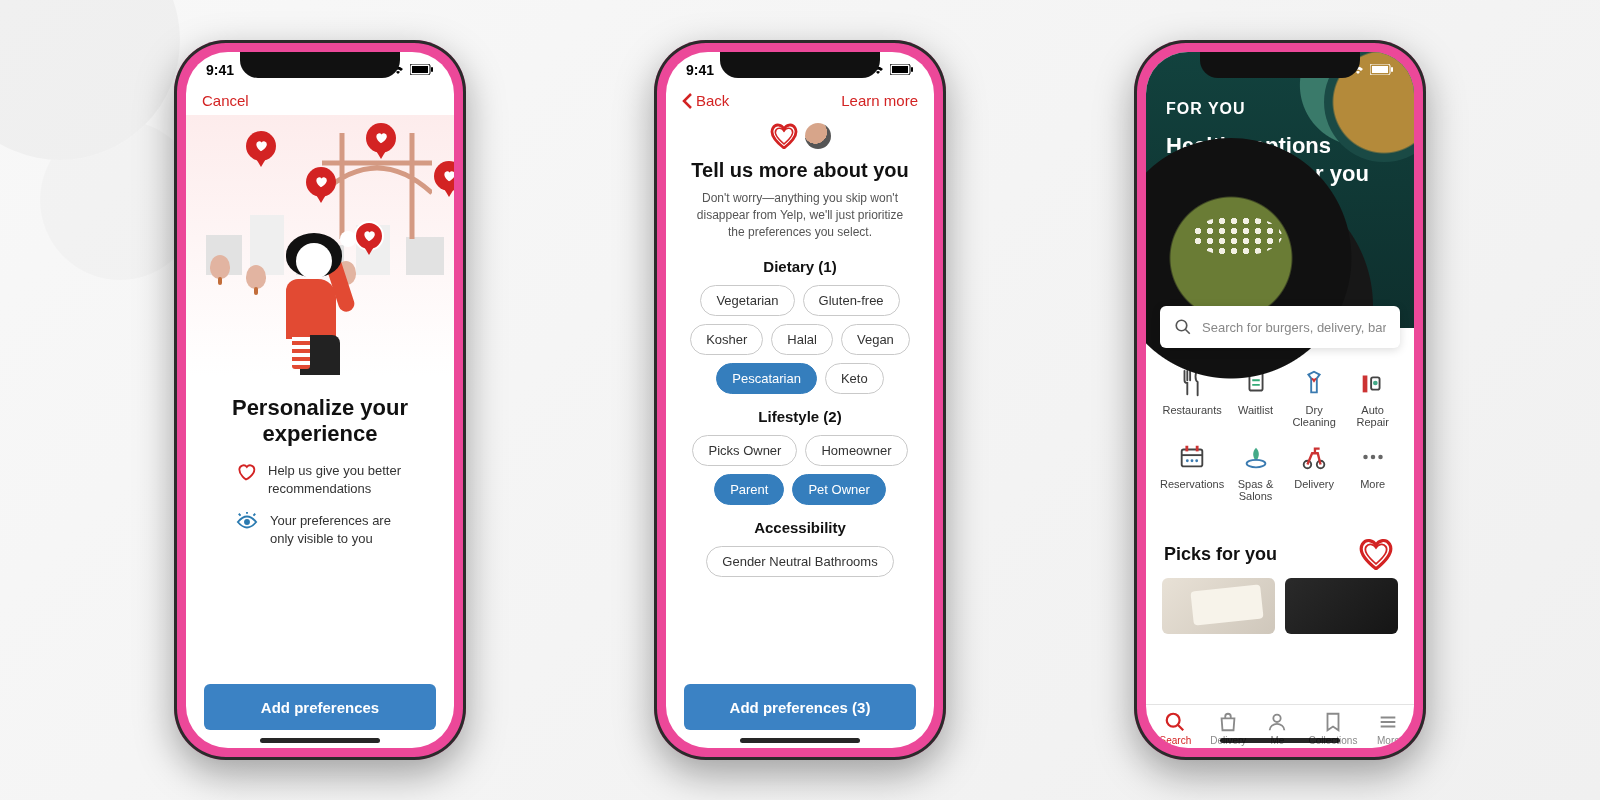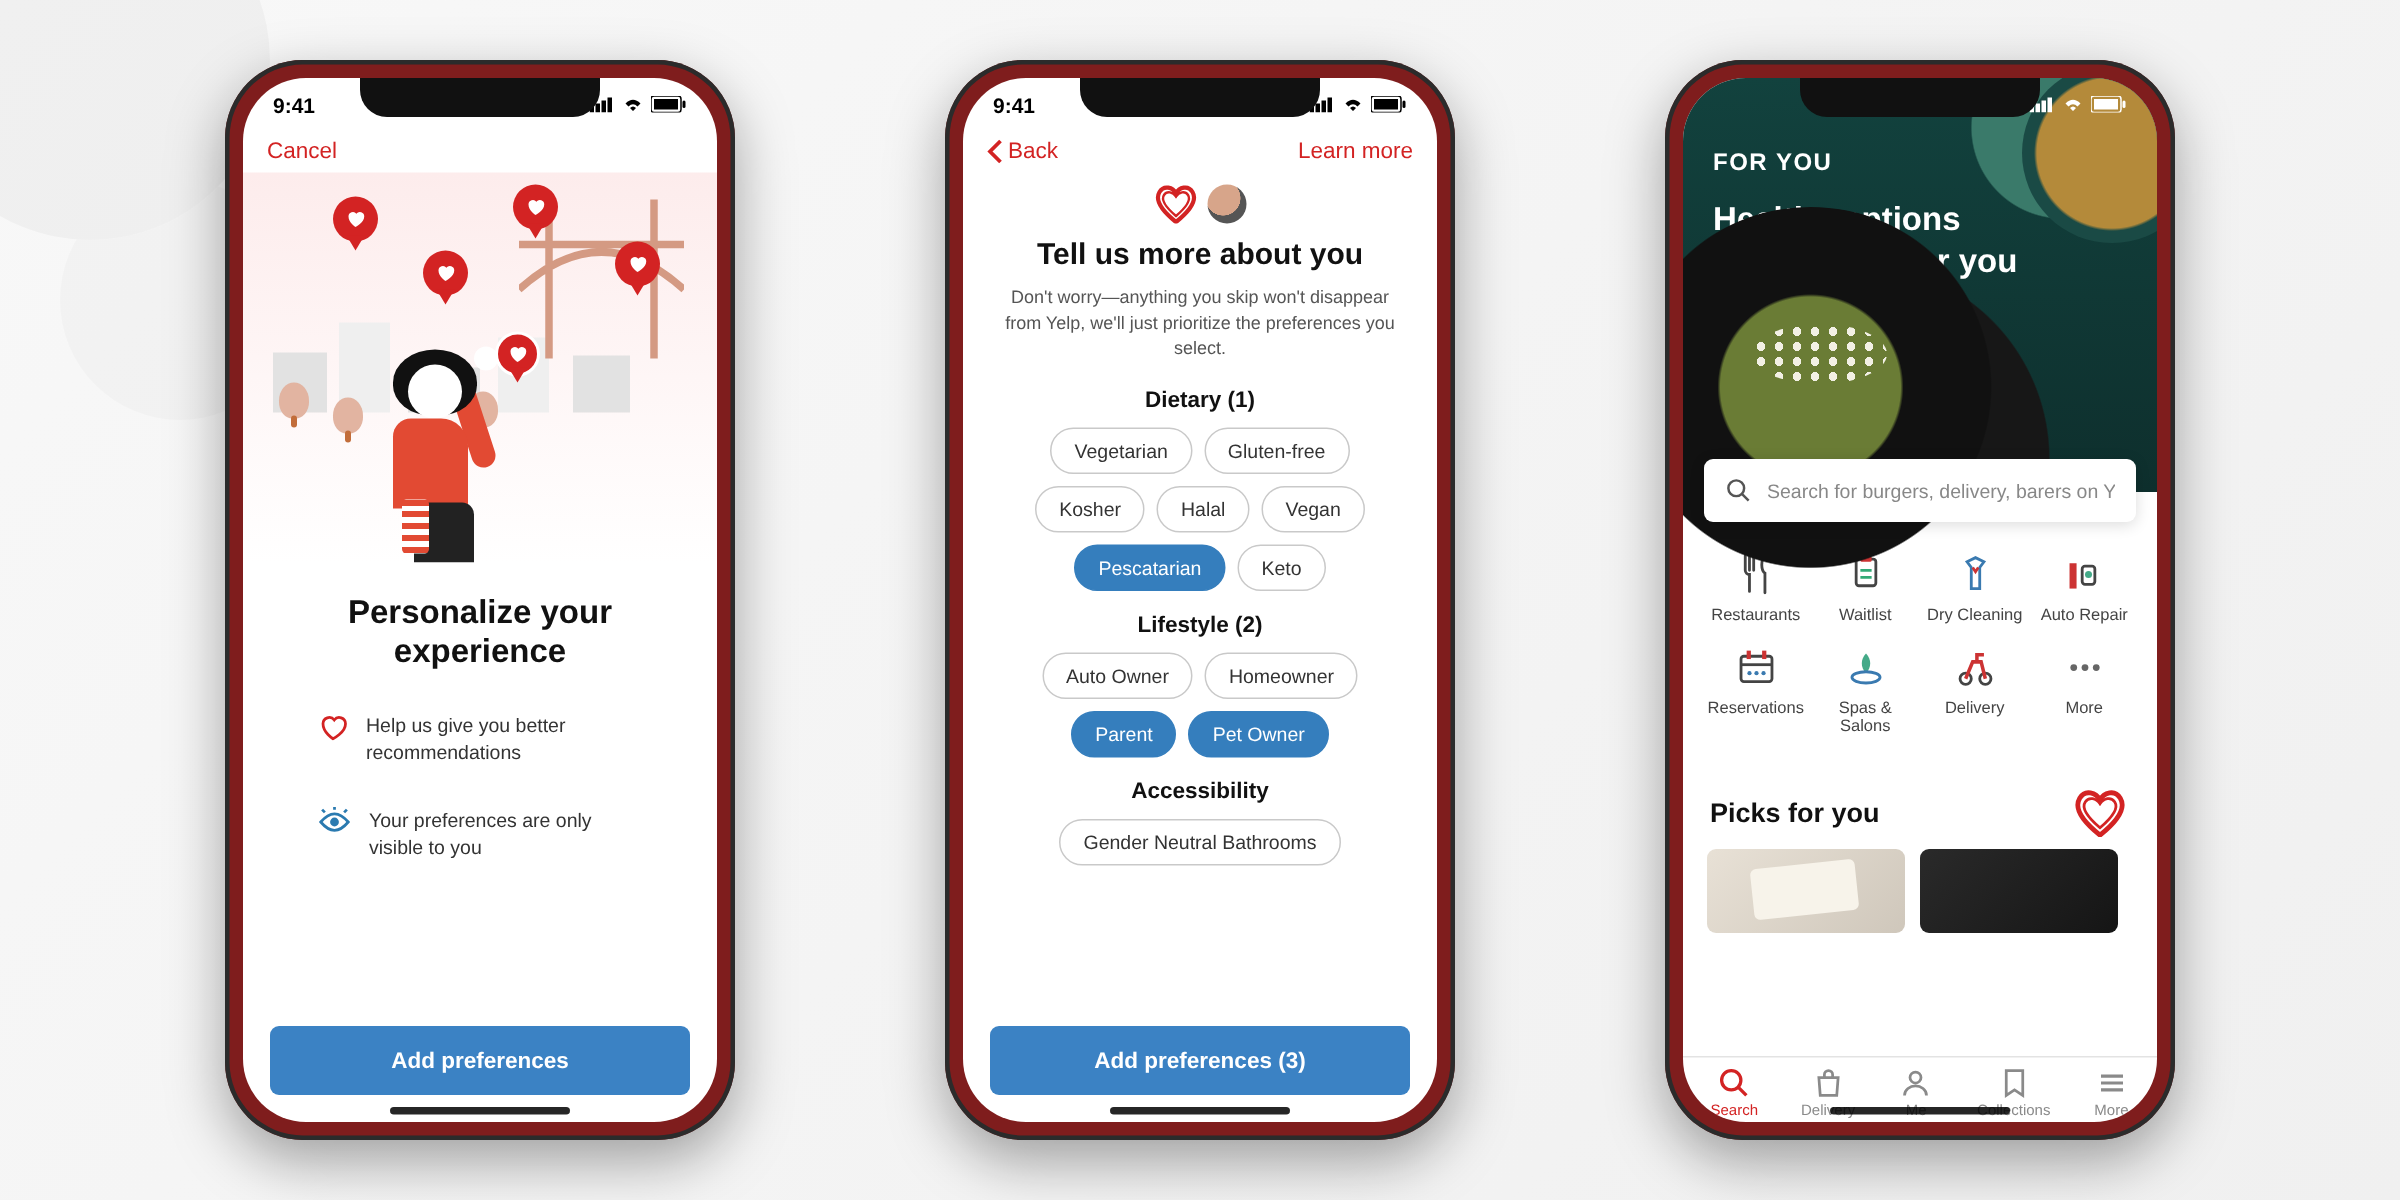--- a/index.html
+++ b/index.html
@@ -21,23 +21,23 @@
     top: -80px;
     left: -60px;
     width: 240px;
     height: 240px;
     border-radius: 50%;
     background: rgba(0,0,0,0.03);
     box-shadow: 60px 160px 0 -40px rgba(0,0,0,0.02);
     pointer-events: none;
   }
   .phone {
-    width: 340px;
+    width: 292px;
     height: 720px;
-    background: #7f1d1d;
+    background: #ec4899;
     border-radius: 52px;
     padding: 12px;
     box-shadow: 0 14px 38px rgba(0,0,0,0.35), inset 0 0 0 3px #2b2b2b;
     position: relative;
   }
   .notch {
     position: absolute;
     top: 12px;
     left: 50%;
     transform: translateX(-50%);
@@ -124,21 +124,21 @@
   .head{position:absolute; top:10px; left:40px; width:36px; height:36px; background:#fff; border-radius:50%;}
   .hair{position:absolute; top:0; left:30px; width:56px; height:44px; background:#111; border-radius:60% 60% 55% 55%;}
   .body1{position:absolute; top:46px; left:30px; width:50px; height:60px; background:#e24a33; border-top-left-radius:12px; border-top-right-radius:18px;}
   .arm{position:absolute; top:10px; left:74px; width:16px; height:70px; background:#e24a33; border-radius:10px; transform:rotate(-18deg);}
   .hand{position:absolute; top:-2px; left:84px; width:16px; height:16px; background:#fff; border-radius:50%;}
   .scarf{position:absolute; top:100px; left:36px; width:18px; height:36px; background:repeating-linear-gradient(0deg,#e24a33 0 4px,#fff 4px 8px); border-radius:3px;}
   .body-lower{position:absolute; top:102px; left:44px; width:40px; height:40px; background:#222; border-top-left-radius:8px; border-top-right-radius:8px;}
   .s1-content { padding: 12px 28px 0; text-align: center; flex: 1; }
   .s1-title { font-size: 22px; font-weight: 700; color: #111; margin: 8px 0 10px; }
   .s1-sub { font-size: 13px; color: #555; line-height: 1.4; margin-bottom: 18px; }
-  .bullet-row { display: flex; align-items: flex-start; gap: 12px; text-align: left; margin: 28px 22px; }
+  .bullet-row { display: flex; align-items: flex-start; gap: 12px; text-align: left; margin: 15px 22px; }
   .bullet-row .bicon { width:22px; display:flex; justify-content:center; }
   .bullet-row .btxt { font-size: 13px; color: #333; line-height: 1.35; }
   .cta-bar { padding: 12px 18px 18px; }
   .cta {
     background: #3b82c4;
     color: #fff;
     border: none;
     width: 100%;
     height: 46px;
     border-radius: 6px;
@@ -401,21 +401,21 @@
             <button class="chip">Vegetarian</button>
             <button class="chip">Gluten-free</button>
             <button class="chip">Kosher</button>
             <button class="chip">Halal</button>
             <button class="chip">Vegan</button>
             <button class="chip sel">Pescatarian</button>
             <button class="chip">Keto</button>
           </div>
           <div class="section-label">Lifestyle (2)</div>
           <div class="chip-row">
-            <button class="chip">Auto Owner</button>
+            <button class="chip">Picks Owner</button>
             <button class="chip">Homeowner</button>
             <button class="chip sel">Parent</button>
             <button class="chip sel">Pet Owner</button>
           </div>
           <div class="section-label">Accessibility</div>
           <div class="chip-row">
             <button class="chip">Gender Neutral Bathrooms</button>
           </div>
         </div>
     </div>

